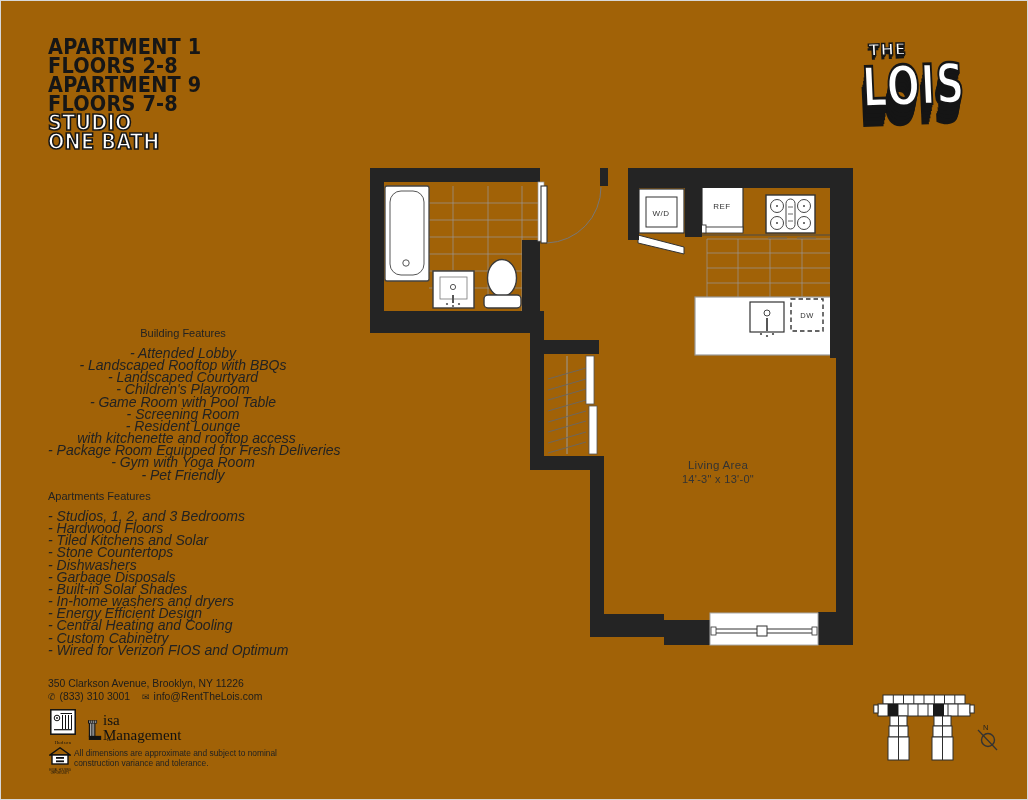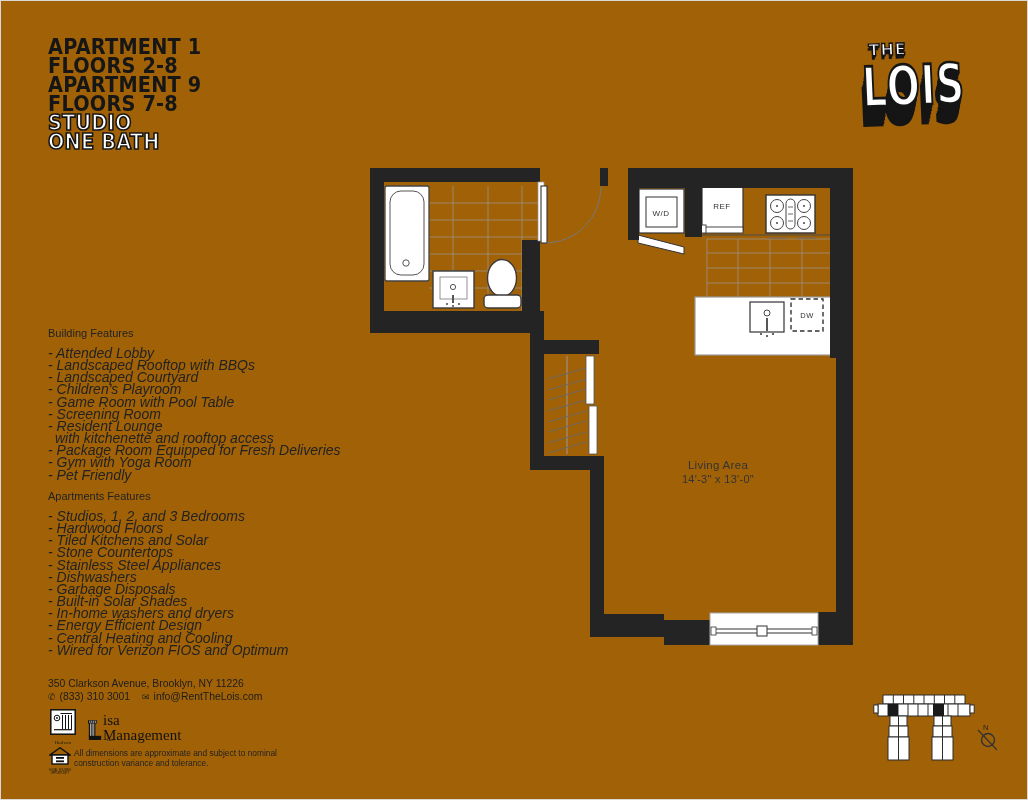--- a/index.html
+++ b/index.html
@@ -18,21 +18,21 @@
              font-family:"DejaVu Sans",sans-serif;font-weight:800;transform:rotate(-2.5deg);}
   .lois-the{position:absolute;left:10px;top:2px;font-size:16px;letter-spacing:1px;color:#fff;
             -webkit-text-stroke:1.4px #151515;text-shadow:0 2px 0 #151515,-1px 4px 0 #151515;}
   .lois-main{position:absolute;left:2px;top:16px;font-size:46px;color:#fff;letter-spacing:1px;
              -webkit-text-stroke:2.2px #151515;transform:scale(.85,1.2);transform-origin:left top;
              text-shadow:0 3px 0 #151515,-1px 6px 0 #151515,-2px 9px 0 #151515,
                          -3px 12px 0 #151515,-4px 15px 0 #151515,-5px 17px 0 #151515;}
 
   
   .feat{position:absolute;left:48px;width:270px;}
-  .feat-building{top:327px;}
+  .feat-building{top:327px;text-align:center;}
   .feat-apartments{top:490px;}
   .feat h3{margin:0 0 8px 0;font-size:11px;font-weight:400;color:#222;}
   .feat .item{font-size:14px;line-height:12.15px;color:#222;white-space:nowrap;font-style:italic;}
   .feat .cont{padding-left:7px;}
 
   
   .contact{position:absolute;left:48px;top:677px;font-size:10.4px;line-height:13px;color:#1c1c1c;white-space:nowrap;}
   .contact .row{display:flex;align-items:center;gap:4px;}
   .contact .glyph{font-family:"DejaVu Sans",sans-serif;font-size:9px;position:relative;top:.5px;}
   .contact .sep{width:4px;}
@@ -89,27 +89,27 @@
     <div class="item">- Gym with Yoga Room</div>
     <div class="item">- Pet Friendly</div>
   </div>
 
   <div class="feat feat-apartments">
     <h3>Apartments Features</h3>
     <div class="item">- Studios, 1, 2, and 3 Bedrooms</div>
     <div class="item">- Hardwood Floors</div>
     <div class="item">- Tiled Kitchens and Solar</div>
     <div class="item">- Stone Countertops</div>
-    <div class="item">- Stainless Steel Appliances</div>
     <div class="item">- Dishwashers</div>
     <div class="item">- Garbage Disposals</div>
     <div class="item">- Built-in Solar Shades</div>
     <div class="item">- In-home washers and dryers</div>
     <div class="item">- Energy Efficient Design</div>
     <div class="item">- Central Heating and Cooling</div>
+    <div class="item">- Custom Cabinetry</div>
     <div class="item">- Wired for Verizon FIOS and Optimum</div>
   </div>
 
   <div class="contact">
     <div>350 Clarkson Avenue, Brooklyn, NY 11226</div>
     <div class="row">
       <span class="glyph">✆</span>
       <span>(833) 310 3001</span>
       <span class="sep"></span>
       <span class="glyph">✉</span>

